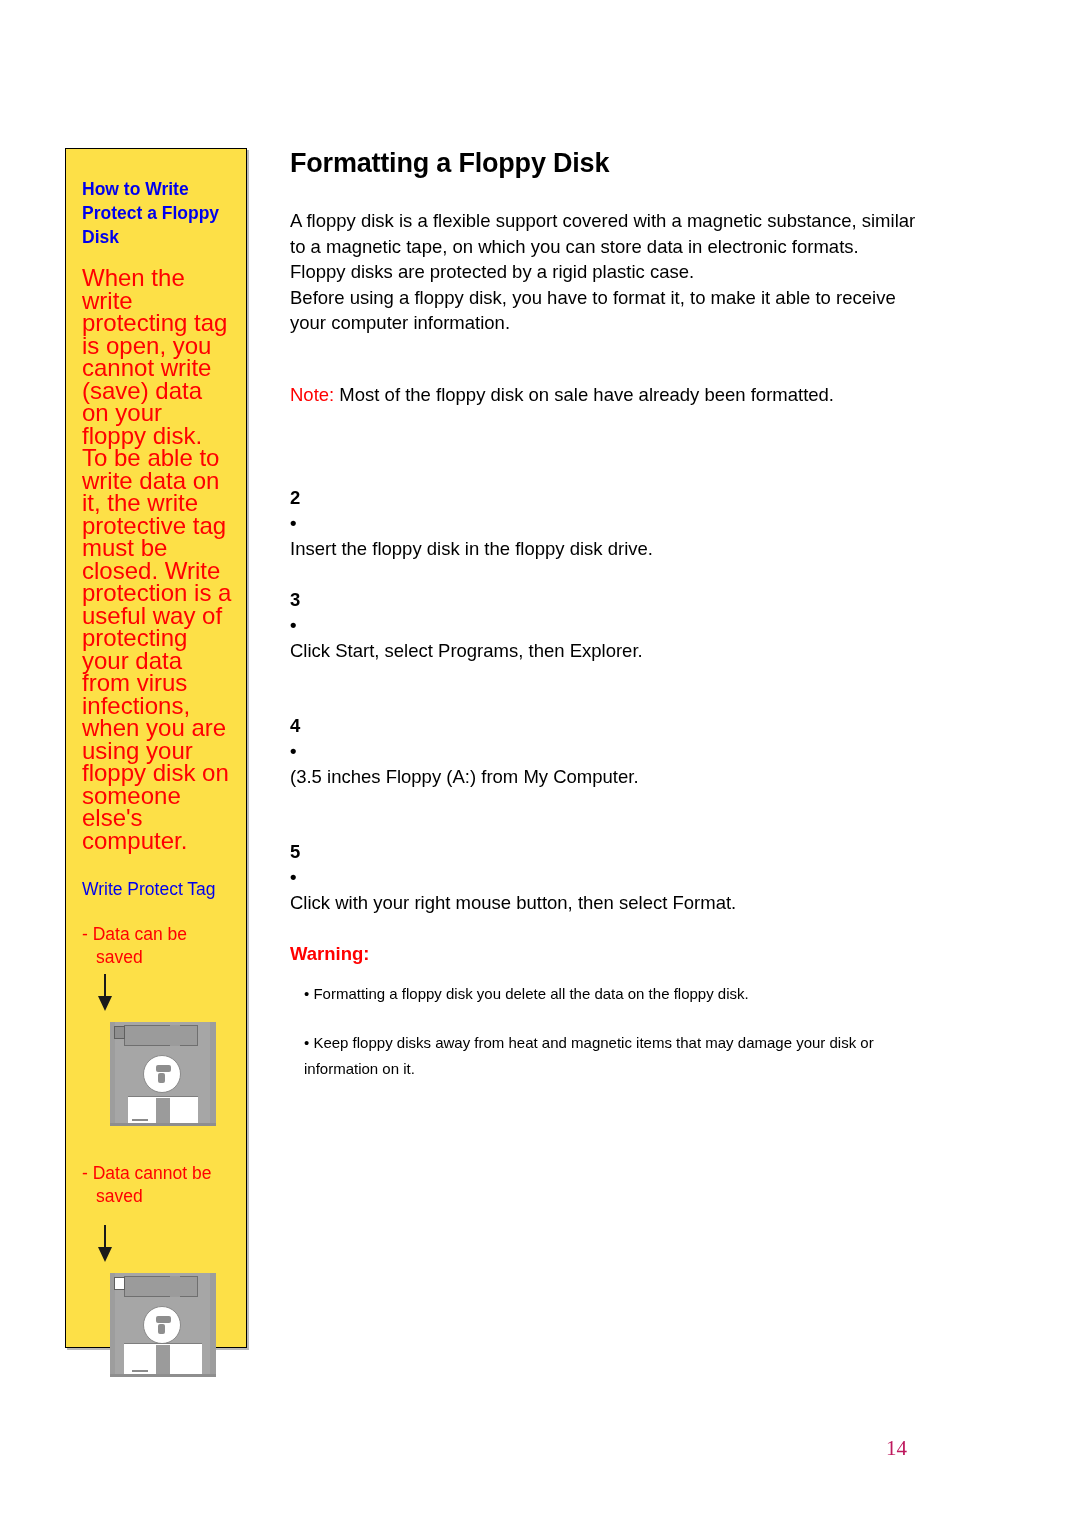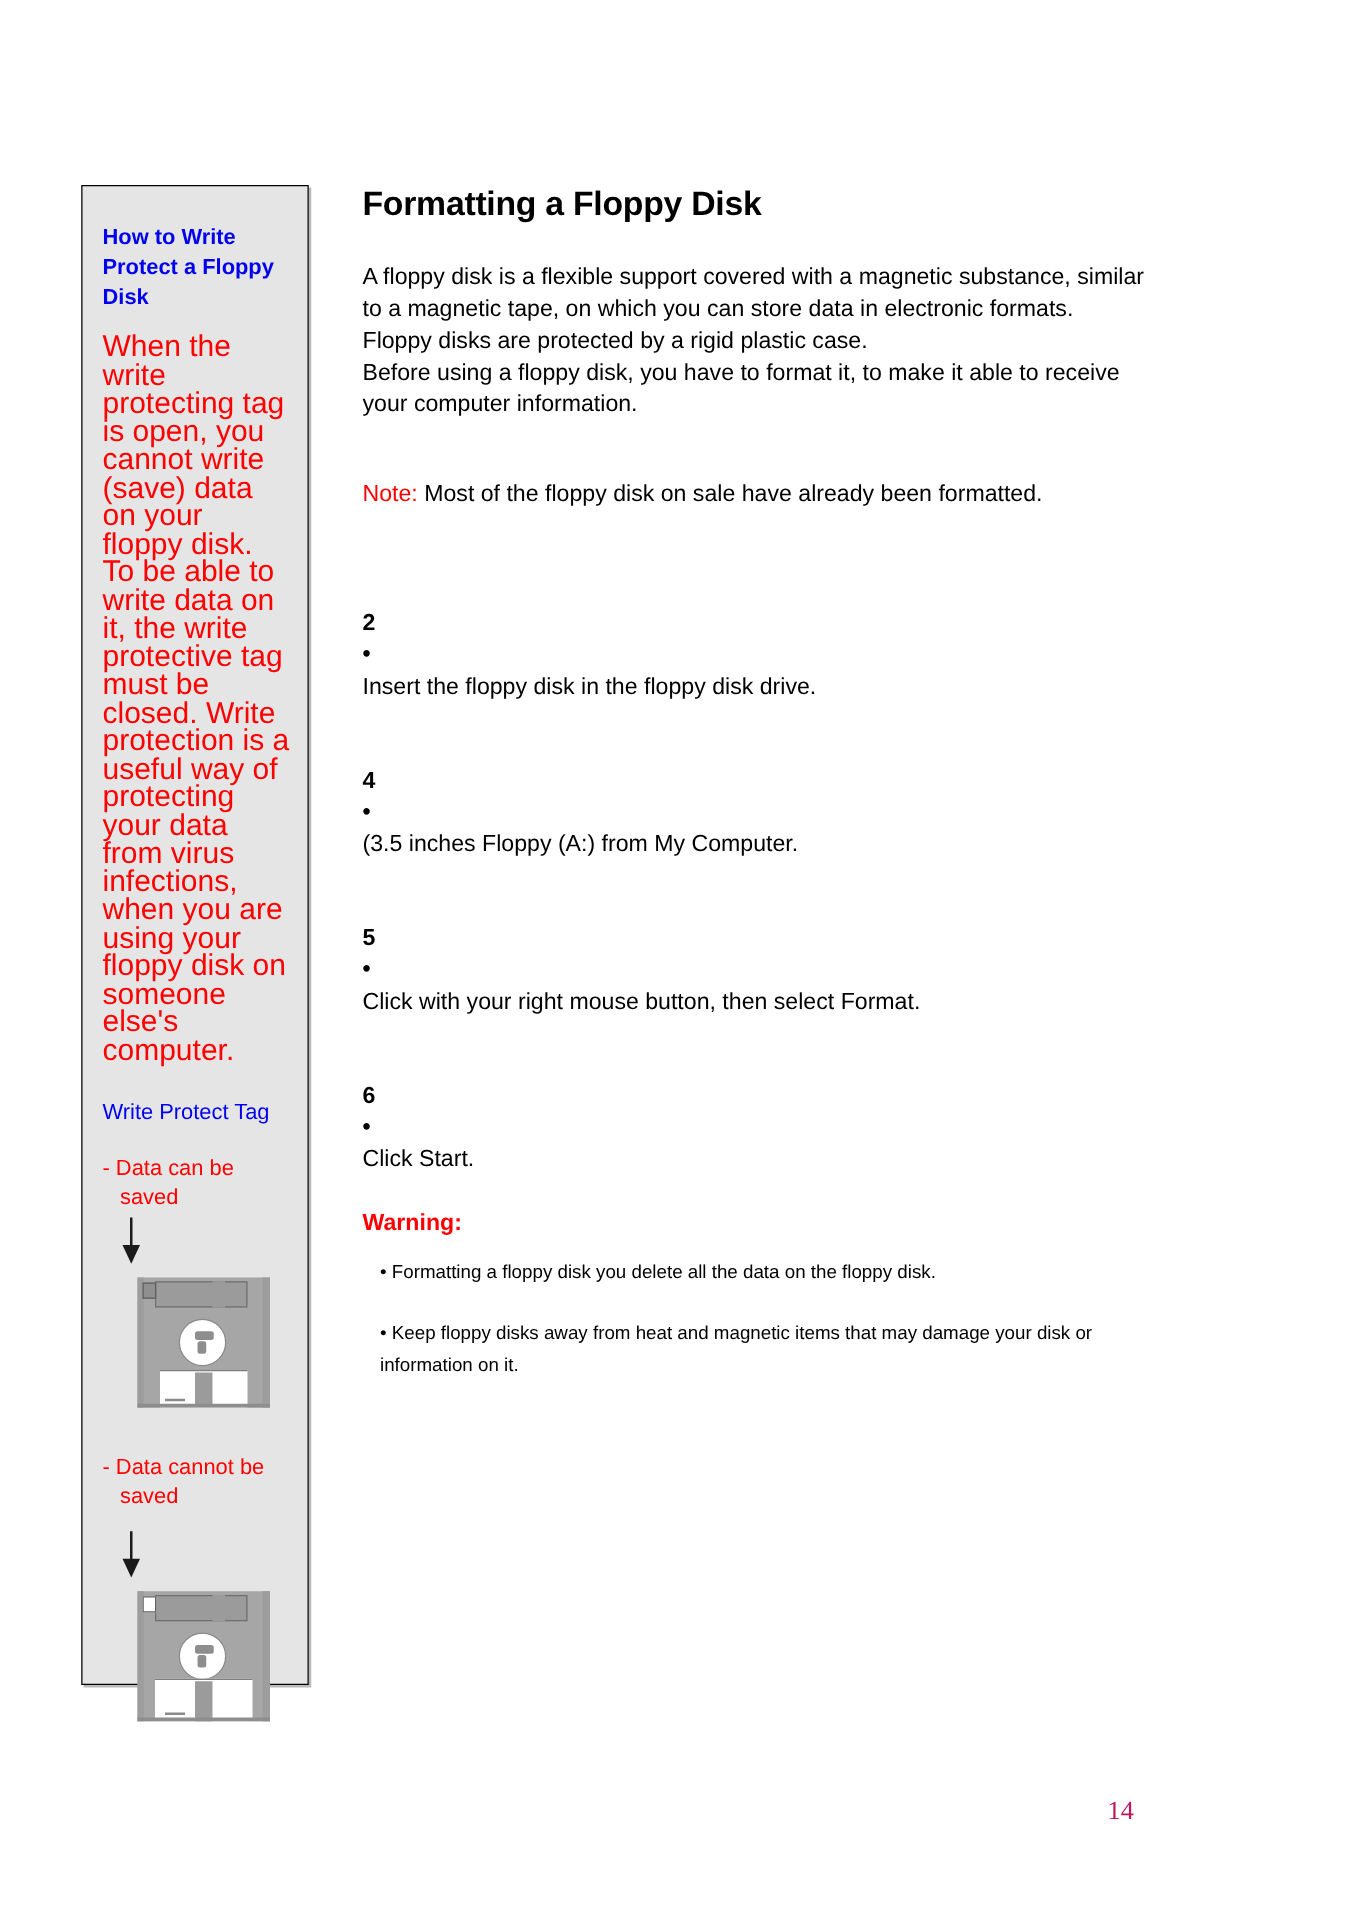--- a/index.html
+++ b/index.html
@@ -27,21 +27,21 @@
   
   .sidebar {
     position: absolute;
     left: 65px;
     top: 148px;
     width: 182px;
     height: 1200px;
     border: 1px solid #000000;
     box-sizing: border-box;
     box-shadow: 2px 2px 0 #b9b9b9;
-    background: #e5e5e5;
+    background: #fde047;
     padding: 28px 14px 10px 16px;
     box-sizing: border-box;
   }
 
   .side-head {
     color: #0000ee;
     font-weight: bold;
     font-size: 17.5px;
     line-height: 24px;
     margin: 0 0 0 0;
@@ -387,38 +387,38 @@
 
     <div class="steps">
 
 
       <p class="step gap-lg">
         <span class="num">2</span>
         <span class="dot">•</span>
         <span>Insert the floppy disk in the floppy disk drive.</span>
       </p>
 
+      <p class="step gap-sm">
+        <span class="num">3</span>
+        <span class="dot">•</span>
+        <span>Click Start, select Programs, then Explorer.</span>
+      </p>
 
       <p class="step gap-lg">
         <span class="num">4</span>
         <span class="dot">•</span>
         <span>(3.5 inches Floppy (A:) from My Computer.</span>
       </p>
 
       <p class="step gap-lg">
         <span class="num">5</span>
         <span class="dot">•</span>
         <span>Click with your right mouse button, then select Format.</span>
       </p>
 
-      <p class="step gap-lg">
-        <span class="num">6</span>
-        <span class="dot">•</span>
-        <span>Click Start.</span>
-      </p>
 
     </div>
 
     <div class="warning">
       <p class="warning-title">Warning:</p>
       <p class="warn-item">• Formatting a floppy disk you delete all the data on the floppy disk.</p>
       <p class="warn-item second">• Keep floppy disks away from heat and magnetic items that may damage your disk or information on it.</p>
     </div>
 
   </div>

